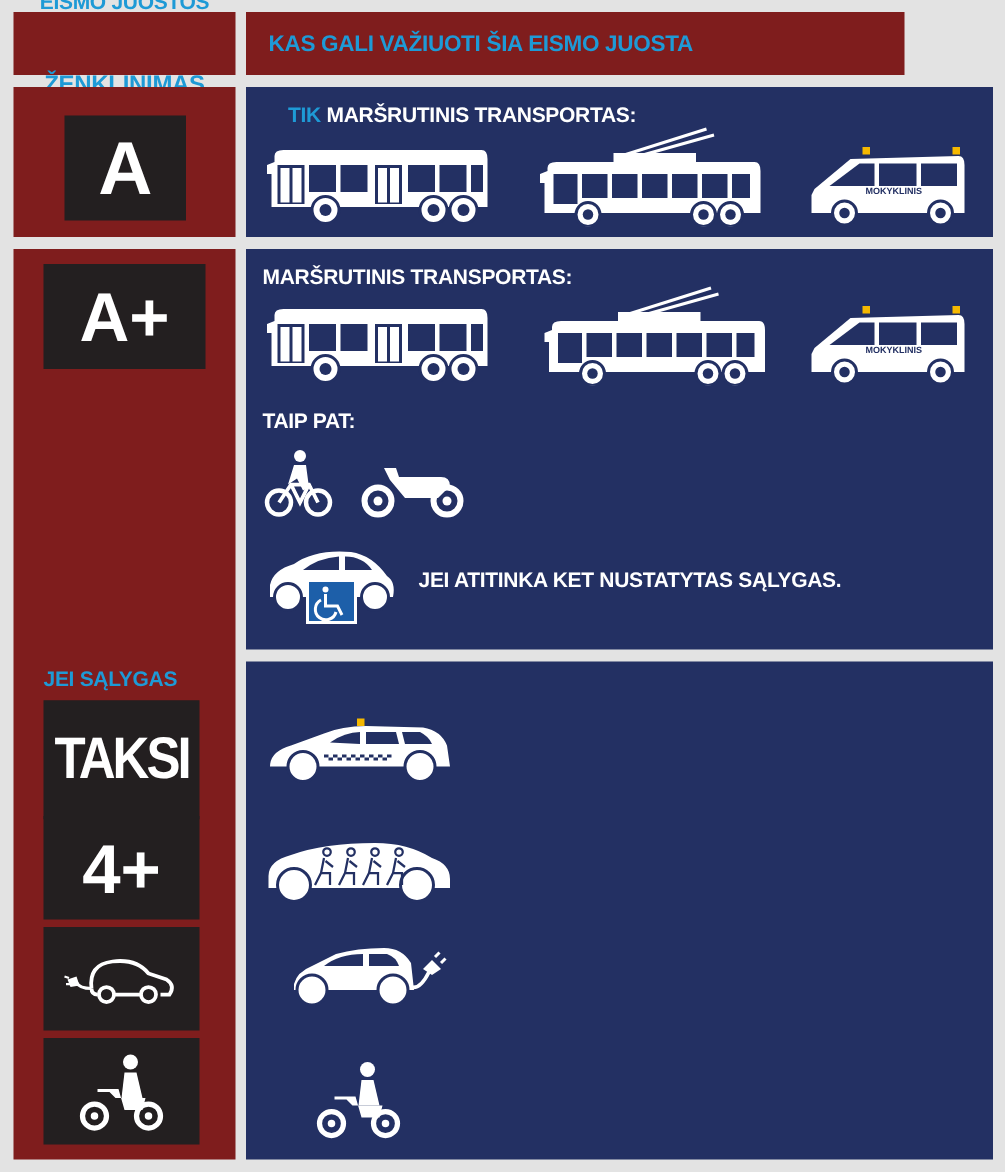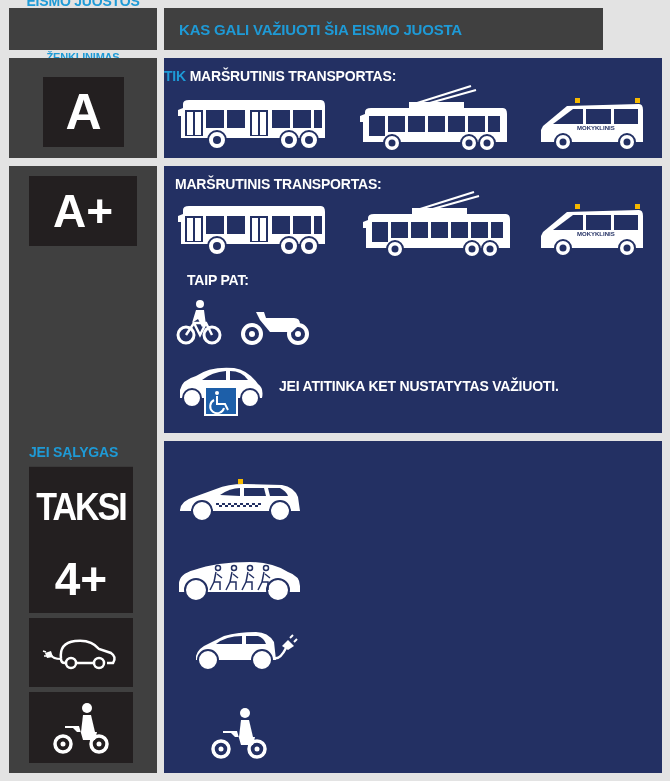--- a/index.html
+++ b/index.html
@@ -1,44 +1,44 @@
 <!DOCTYPE html>
 <html><head>
 <meta charset="utf-8">
 <style>
   * { box-sizing: border-box; margin: 0; padding: 0; }
   html, body { width: 670px; height: 781px; background: #e3e3e3; overflow: hidden; }
   body { position: relative; font-family: "Liberation Sans", "DejaVu Sans", sans-serif; }
   .abs { position: absolute; }
-  .white { background: #404040; }
+  .white { background: #7f1d1d; }
   .navy { background: #233063; }
   .hdr-text { color: #1e9ad6; font-weight: bold; letter-spacing: -0.2px; }
   .sign { background: #231f20; color: #fff; display: flex; align-items: center; justify-content: center; font-weight: bold; }
   .caption { color: #fff; font-weight: bold; font-size: 14px; letter-spacing: -0.2px; }
   .caption .hl { color: #1e9ad6; }
   svg { display: block; }
 </style>
 </head>
 <body>
 
 <div class="abs white" style="left:9px;top:8px;width:148px;height:42px;display:flex;flex-direction:column;align-items:center;justify-content:center;">
   <div class="hdr-text" style="font-size:14px;line-height:16px;">EISMO JUOSTOS</div>
-  <div class="hdr-text" style="font-size:11px;line-height:16px;margin-top:40px;">ŽENKLINIMAS</div>
+  <div class="hdr-text" style="font-size:16px;line-height:16px;margin-top:40px;">ŽENKLINIMAS</div>
 </div>
 <div class="abs white" style="left:164px;top:8px;width:439px;height:42px;display:flex;align-items:center;padding-left:15px;">
   <div class="hdr-text" style="font-size:15px;">KAS GALI VAŽIUOTI ŠIA EISMO JUOSTA</div>
 </div>
 
 <div class="abs white" style="left:9px;top:58px;width:148px;height:100px;">
   <div class="abs sign" style="left:34px;top:19px;width:81px;height:70px;font-size:50px;">
     <span>A</span>
   </div>
 </div>
 <div class="abs navy" style="left:164px;top:58px;width:498px;height:100px;">
-  <div class="abs caption" style="left:0;top:10px;">
+  <div class="abs caption" style="left:28px;top:10px;">
     <span class="hl">TIK</span><span> MARŠRUTINIS TRANSPORTAS:</span>
   </div>
 
   <svg class="abs" style="left:13px;top:40px;" width="150" height="52" viewBox="0 0 150 52">
     <path d="M6 6 Q6 2 12 2 L144 2 Q148 2 148 8 L148 40 L4 40 L4 18 L1 18 L1 12 L6 10 Z" fill="#fff"></path>
     <rect x="8" y="12" width="18" height="26" fill="#233063"></rect>
       <rect x="10" y="14" width="6" height="23" fill="#fff"></rect>
       <rect x="18" y="14" width="6" height="23" fill="#fff"></rect>
     <rect x="29" y="12" width="18" height="18" fill="#233063"></rect>
       <rect x="50" y="12" width="18" height="18" fill="#233063"></rect>
@@ -181,21 +181,21 @@
         <rect x="47" y="13" width="25" height="15" fill="#233063"></rect>
         <rect x="75" y="13" width="24" height="15" fill="#233063"></rect>
       <circle cx="24" cy="46" r="8" fill="#fff" stroke="#233063" stroke-width="2"></circle>
         <circle cx="24" cy="46" r="3.5" fill="#233063"></circle>
       <circle cx="88" cy="46" r="8" fill="#fff" stroke="#233063" stroke-width="2"></circle>
         <circle cx="88" cy="46" r="3.5" fill="#233063"></circle>
     </svg>
     <span class="abs" style="left:38px;top:29px;font-size:6px;font-weight:bold;color:#233063;">MOKYKLINIS</span>
   </div>
 
-  <div class="abs caption" style="left:23px;top:106px;">TAIP PAT:</div>
+  <div class="abs caption" style="left:11px;top:106px;">TAIP PAT:</div>
 
   <svg class="abs" style="left:12px;top:133px;" width="46" height="48" viewBox="0 0 46 48">
     <circle cx="24" cy="5" r="4" fill="#fff"></circle>
     <path d="M20 11 L28 11 L30 26 L26 28 L22 20 L16 24 Z" fill="#fff"></path>
     <circle cx="10" cy="36" r="8" fill="none" stroke="#fff" stroke-width="3"></circle>
     <circle cx="36" cy="36" r="8" fill="none" stroke="#fff" stroke-width="3"></circle>
     <path d="M10 36 L18 24 L30 24 L36 36 M18 24 L24 36 L30 24" fill="none" stroke="#fff" stroke-width="2.5"></path>
   </svg>
 
   <svg class="abs" style="left:74px;top:140px;" width="74" height="40" viewBox="0 0 74 40">
@@ -211,21 +211,21 @@
     <path d="M26 16 Q36 8 50 7 L50 16 Z" fill="#233063"></path>
       <path d="M54 7 Q66 7 72 16 L54 16 Z" fill="#233063"></path>
     <circle cx="16" cy="34" r="9" fill="#fff" stroke="#233063" stroke-width="2"></circle>
     <circle cx="74" cy="34" r="9" fill="#fff" stroke="#233063" stroke-width="2"></circle>
     <rect x="28" y="22" width="34" height="30" fill="#fff"></rect>
     <rect x="30" y="24" width="30" height="26" fill="#1d5fa9"></rect>
     <circle cx="41" cy="29" r="2" fill="#fff"></circle>
     <path d="M41 32 L41 40 L49 40 L52 46" fill="none" stroke="#fff" stroke-width="2"></path>
     <path d="M38 36 A7 7 0 1 0 48 44" fill="none" stroke="#fff" stroke-width="2"></path>
   </svg>
-  <div class="abs caption" style="left:115px;top:212px;">JEI ATITINKA KET NUSTATYTAS VAŽIUOTI.</div>
+  <div class="abs caption" style="left:115px;top:212px;">JEI ATITINKA KET NUSTATYTAS SĄLYGAS.</div>
 </div>
 
 <div class="abs navy" style="left:164px;top:441px;width:498px;height:332px;">
 
   <svg class="abs" style="left:12px;top:34px;" width="130" height="50" viewBox="0 0 130 50">
     <rect x="62" y="4" width="5" height="5" fill="#f5b800"></rect>
     <path d="M4 36 Q4 26 18 22 L40 14 Q52 9 68 9 L106 10 Q118 12 122 22 L124 36 Z" fill="#fff"></path>
     <path d="M44 20 Q54 13 64 13 L64 21 Z" fill="#233063"></path>
       <path d="M68 13 L88 13 L90 21 L68 21 Z" fill="#233063"></path>
       <path d="M92 13 L104 13 Q110 16 112 21 L94 21 Z" fill="#233063"></path>

